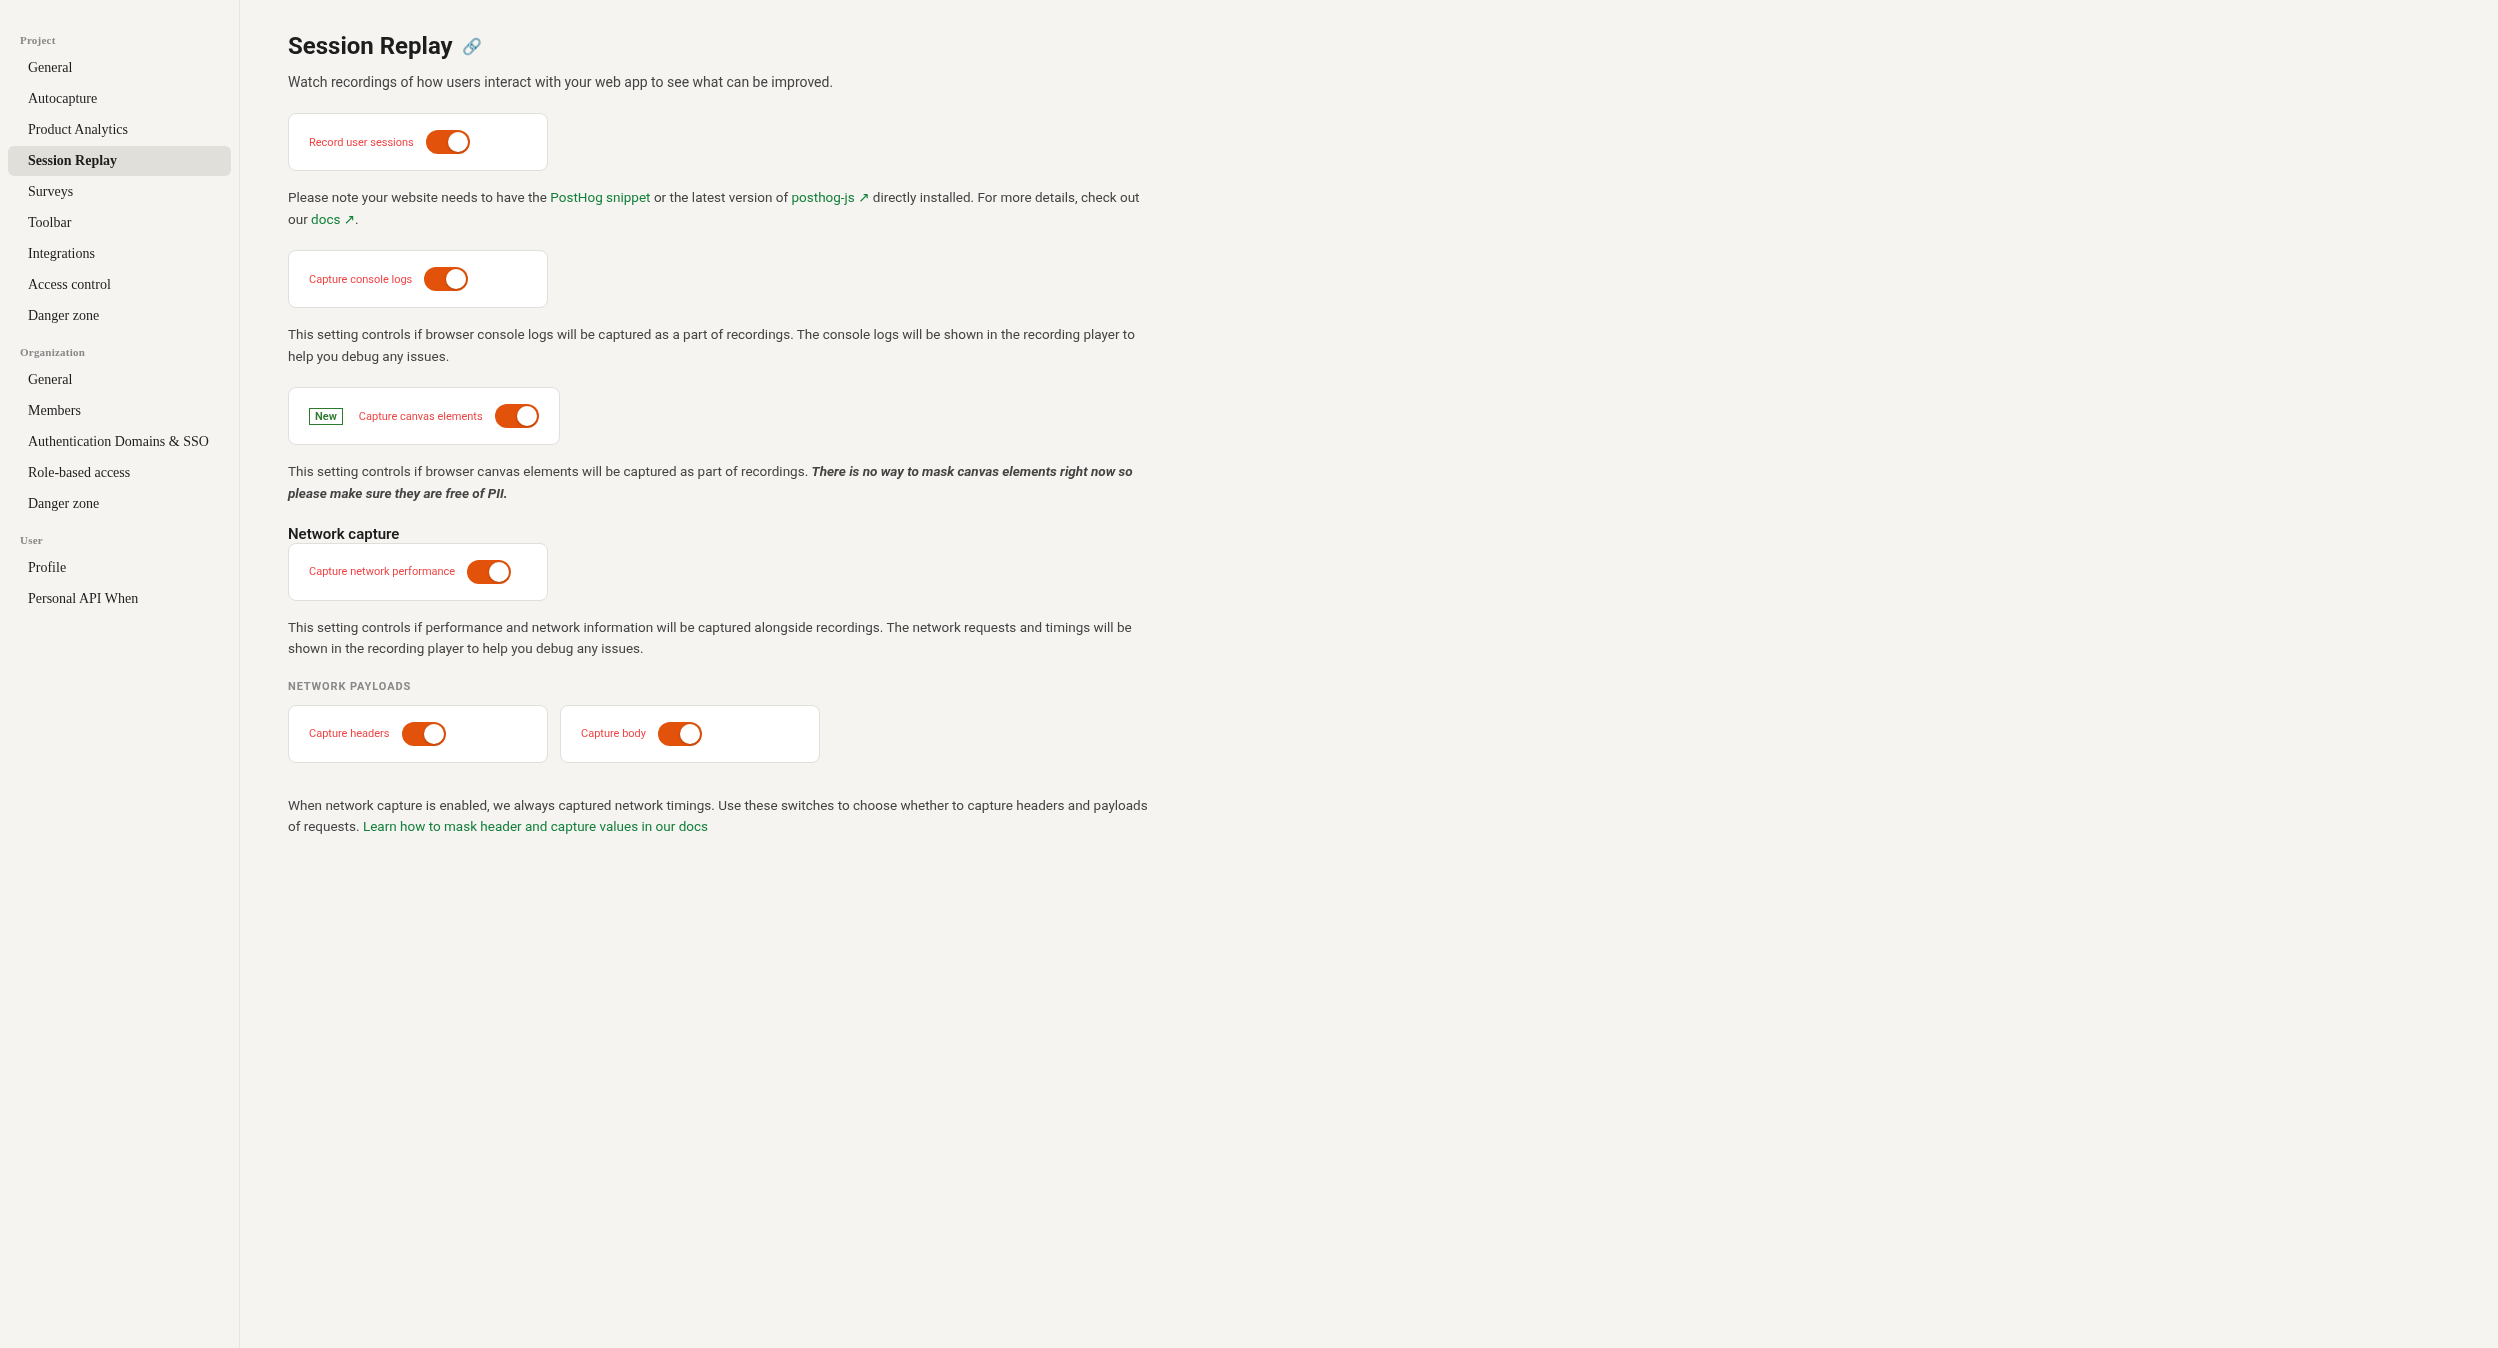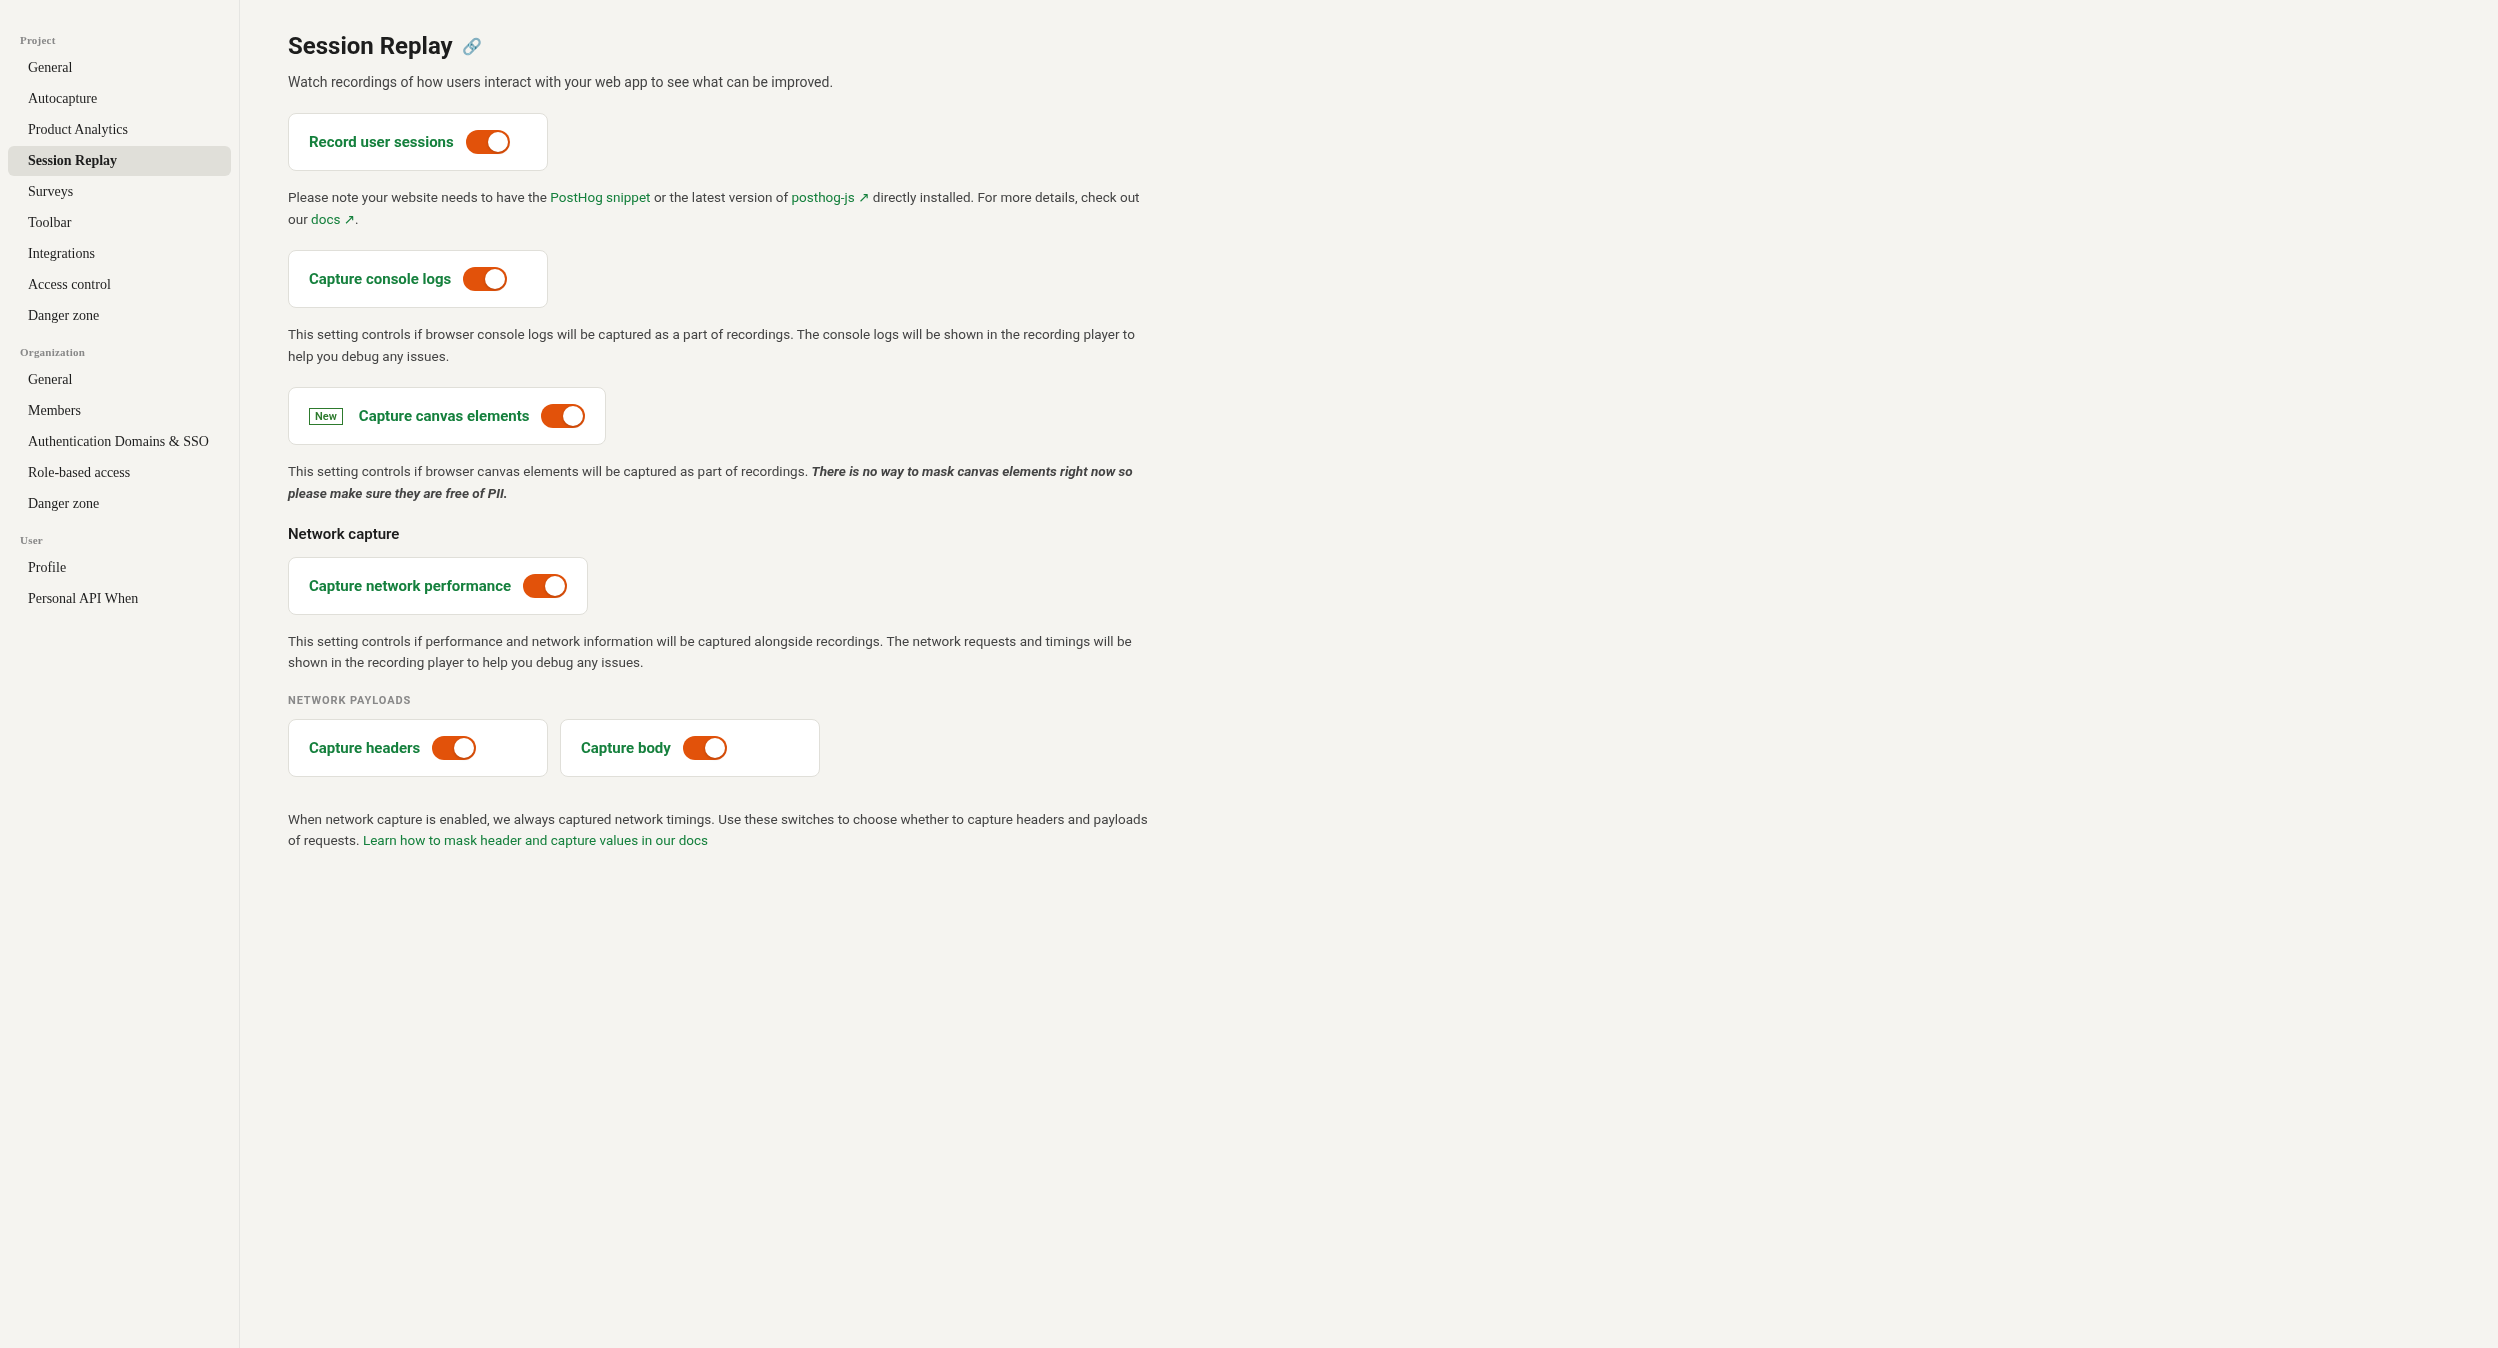--- a/index.html
+++ b/index.html
@@ -75,23 +75,23 @@
       border: 1px solid #e0dfd9;
       border-radius: 8px;
       padding: 16px 20px;
       display: inline-flex;
       align-items: center;
       gap: 12px;
       margin-bottom: 16px;
       min-width: 260px;
     }
     .setting-card-label {
-      font-size: 15px;
-      font-weight: 700;
-      color: #15803d;
+      font-size: 11px;
+      font-weight: 400;
+      color: #ef4444;
     }
     .toggle {
       position: relative;
       width: 44px;
       height: 24px;
       cursor: pointer;
       flex-shrink: 0;
     }
     .toggle input {
       opacity: 0;
@@ -141,21 +141,20 @@
       color: #2d7a2d;
       border: 1.5px solid #2d7a2d;
       border-radius: 0;
       padding: 1px 5px;
       margin-right: 4px;
     }
     .section-subtitle {
       font-size: 15px;
       font-weight: 600;
       color: #1d1d1d;
-      margin-bottom: 14px;
       margin-top: 4px;
     }
     .network-payloads-label {
       font-size: 11px;
       font-weight: 700;
       color: #888;
       letter-spacing: 0.08em;
       text-transform: uppercase;
       margin-bottom: 12px;
       margin-top: 4px;

